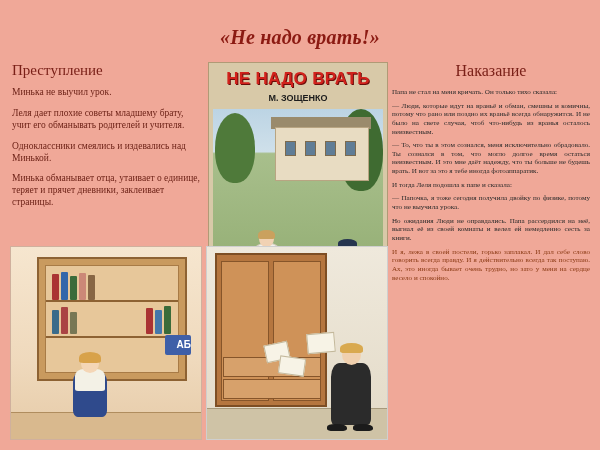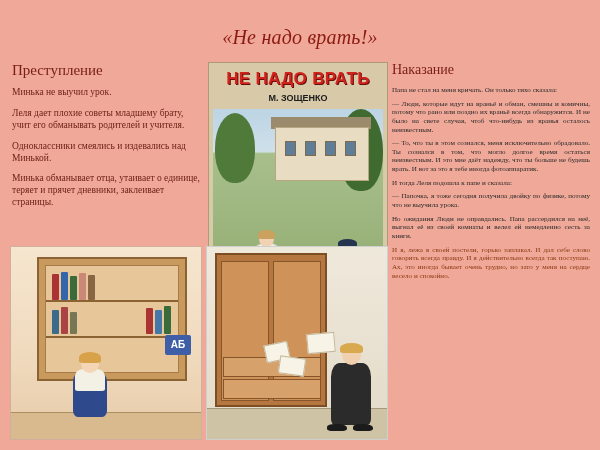--- a/index.html
+++ b/index.html
@@ -19,21 +19,21 @@
     height: 450px;
     box-sizing: border-box;
   }
   .title {
     position: absolute;
     top: 26px;
     left: 0;
     width: 600px;
     text-align: center;
     font-family: "Liberation Serif", serif;
-    font-weight: normal;
+    font-weight: bold;
     font-style: italic;
     font-size: 20px;
     color: #8b1a12;
     letter-spacing: 0.2px;
   }
   .col-left {
     position: absolute;
     left: 12px;
     top: 62px;
     width: 192px;
@@ -51,22 +51,23 @@
     color: #6a1f14;
     text-indent: 0;
   }
   .col-right {
     position: absolute;
     left: 392px;
     top: 62px;
     width: 198px;
   }
   .col-right .heading {
-    font-size: 14px;
+    font-size: 16px;
     color: #7a2018;
+    text-align: center;
     margin-bottom: 8px;
   }
   .col-right p {
     margin: 0 0 5px 0;
     font-size: 7.1px;
     line-height: 1.22;
     color: #2a2a2a;
     text-align: justify;
   }
   .col-right p.highlight {
@@ -322,21 +323,21 @@
     position: absolute;
     right: 10px;
     top: 88px;
     width: 26px;
     height: 20px;
     background: #3e5fa8;
     color: #fff;
     font-family: "Liberation Sans", sans-serif;
     font-size: 10px;
     font-weight: bold;
-    text-align: center;
+    text-align: right;
     line-height: 20px;
     border-radius: 2px;
   }
   .illus-right {
     position: absolute;
     left: 206px;
     top: 246px;
     width: 180px;
     height: 192px;
     border: 1px solid #cfcfcf;

